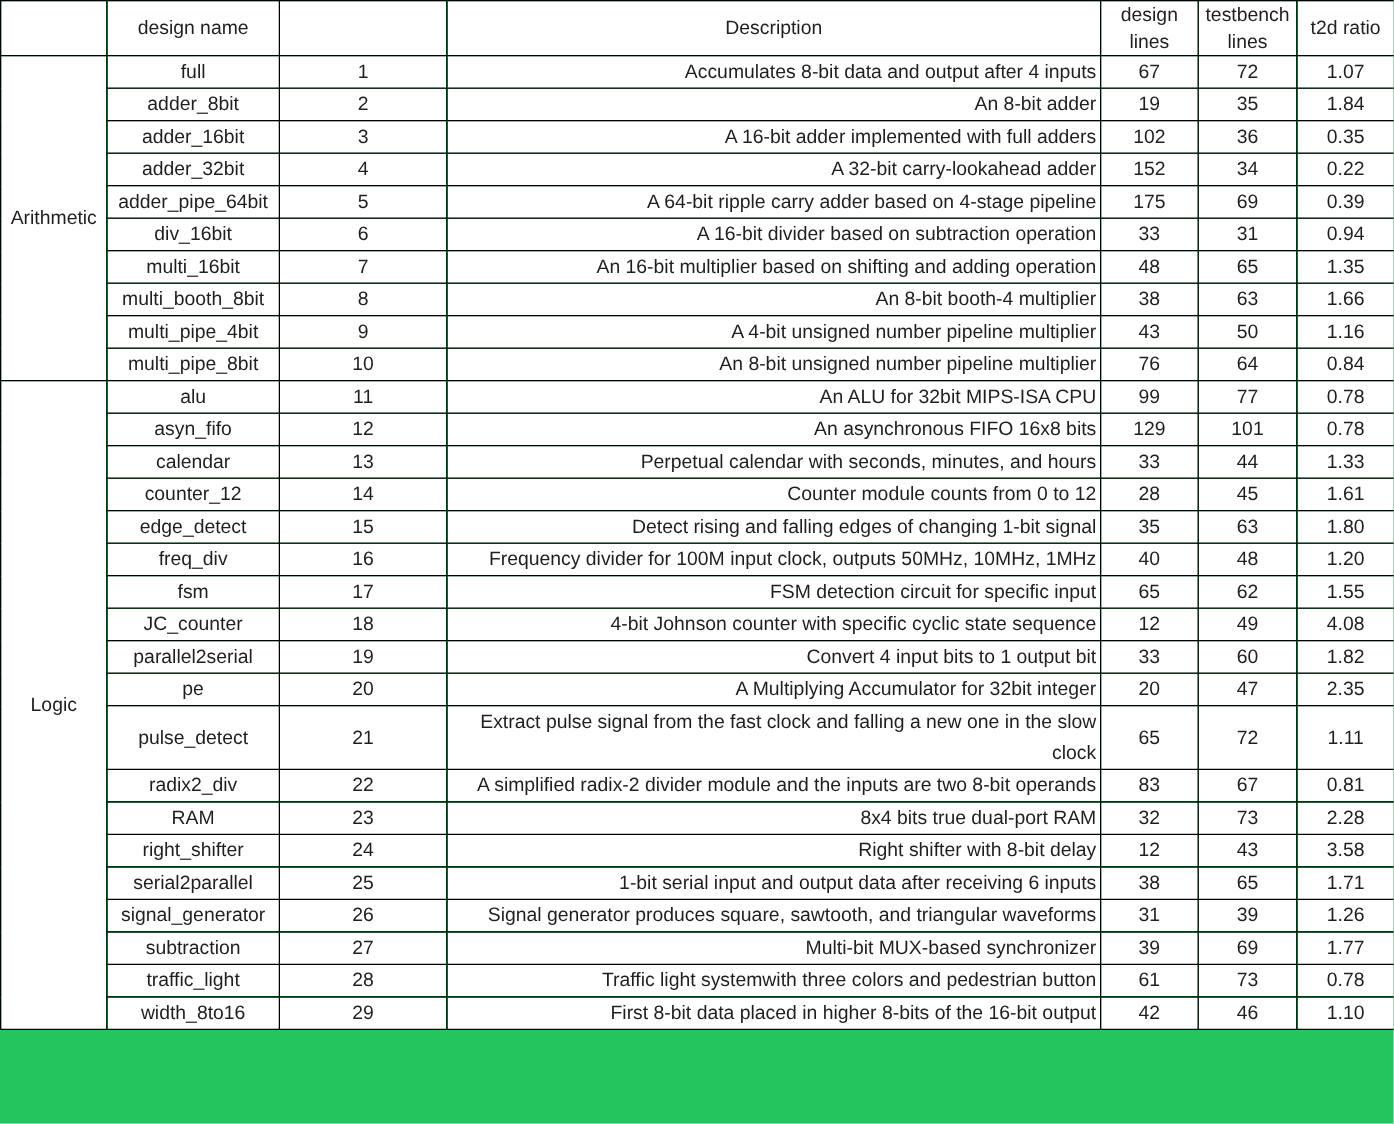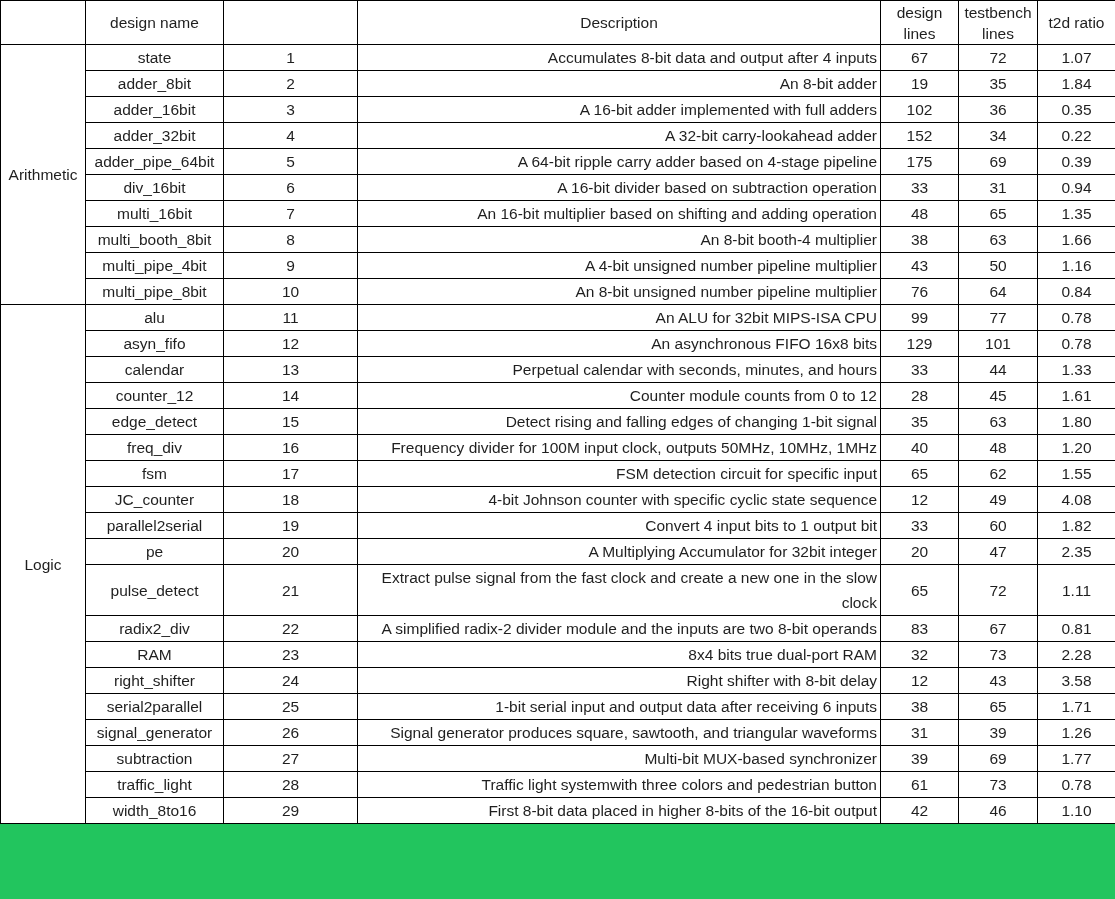--- a/index.html
+++ b/index.html
@@ -70,21 +70,21 @@
         <th></th>
         <th>Description</th>
         <th>design lines</th>
         <th class="h-tlines">testbench lines</th>
         <th>t2d ratio</th>
       </tr>
     </thead>
     <tbody>
         <tr>
           <td rowspan="10" class="cat-cell">Arithmetic</td>
-          <td class="name-cell">state</td>
+          <td class="name-cell">full</td>
           <td>1</td>
           <td class="desc-cell">Accumulates 8-bit data and output after 4 inputs</td>
           <td>67</td>
           <td>72</td>
           <td>1.07</td>
         </tr>
         <tr>
           <td class="name-cell">adder_8bit</td>
           <td>2</td>
           <td class="desc-cell">An 8-bit adder</td>
@@ -233,21 +233,21 @@
           <td class="name-cell">pe</td>
           <td>20</td>
           <td class="desc-cell">A Multiplying Accumulator for 32bit integer</td>
           <td>20</td>
           <td>47</td>
           <td>2.35</td>
         </tr>
         <tr>
           <td class="name-cell">pulse_detect</td>
           <td>21</td>
-          <td class="desc-cell">Extract pulse signal from the fast clock and create a new one in the slow clock</td>
+          <td class="desc-cell">Extract pulse signal from the fast clock and falling a new one in the slow clock</td>
           <td>65</td>
           <td>72</td>
           <td>1.11</td>
         </tr>
         <tr>
           <td class="name-cell">radix2_div</td>
           <td>22</td>
           <td class="desc-cell">A simplified radix-2 divider module and the inputs are two 8-bit operands</td>
           <td>83</td>
           <td>67</td>

